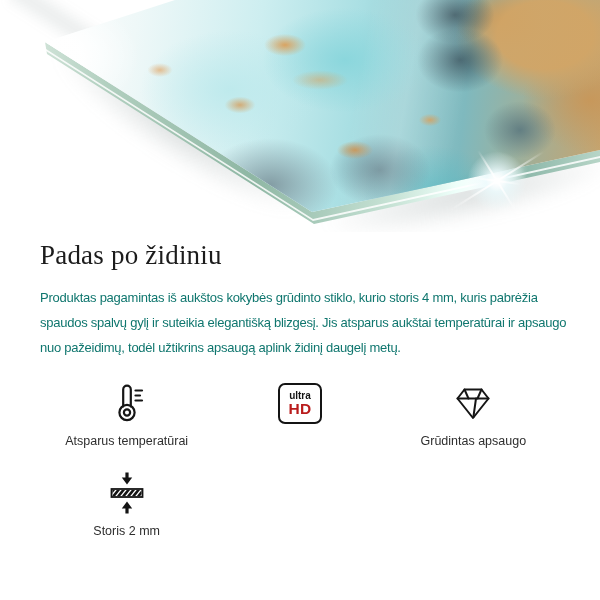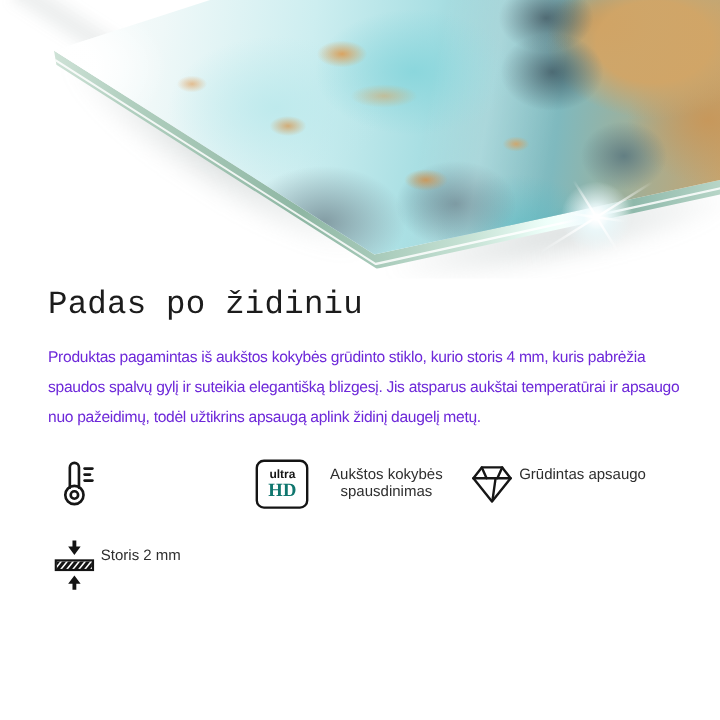--- a/index.html
+++ b/index.html
@@ -55,34 +55,34 @@
   .sparkle .glow{position:absolute;left:-30px;top:-30px;width:60px;height:60px;border-radius:50%;
     background:radial-gradient(circle, rgba(255,255,255,1) 0%, rgba(235,250,252,0.85) 25%, rgba(255,255,255,0) 70%);}
   .sparkle .ray{position:absolute;background:linear-gradient(to right, rgba(255,255,255,0), #ffffff 45%, #ffffff 55%, rgba(255,255,255,0));}
   .sparkle .r1{left:-55px;top:-1.2px;width:110px;height:2.4px;transform:rotate(-32deg);}
   .sparkle .r2{left:-36px;top:-1.1px;width:72px;height:2.2px;transform:rotate(58deg);}
   .sparkle .r3{left:-24px;top:-1px;width:48px;height:2px;transform:rotate(8deg);}
   .sparkle .core{position:absolute;left:-3px;top:-3px;width:6px;height:6px;border-radius:50%;
     background:#fff;box-shadow:0 0 9px 3px rgba(255,255,255,0.95);}
   
   .content{padding:0 40px;}
-  h1{margin:6px 0 0 0;font-family:Liberation Mono, monospace;font-weight:400;
+  h1{margin:6px 0 0 0;font-family:Liberation Serif, serif;font-weight:400;
      font-size:27px;line-height:34px;color:#1c1c1c;letter-spacing:0.2px;}
   .descr{margin:13px 0 0 0;width:532px;font-size:13px;line-height:25px;
-     color:#6d28d9;letter-spacing:-0.25px;}
+     color:#0f766e;letter-spacing:-0.25px;}
   
   .features{margin-top:20px;display:grid;grid-template-columns:repeat(3,1fr);row-gap:22px;}
-  .feature{display:flex;flex-direction:row;align-items:flex-start;}
+  .feature{display:flex;flex-direction:column;align-items:center;}
   .icon-box{height:46px;display:flex;align-items:center;justify-content:center;}
   .feature-label{margin-top:8px;font-size:12.5px;line-height:14px;color:#2e2e2e;text-align:center;}
   svg{display:block;}
   .uhd-box{width:40px;height:37px;border:2.6px solid #141414;border-radius:7px;
     display:flex;flex-direction:column;align-items:center;justify-content:center;background:#fff;}
   .uhd-top{font-size:10px;font-weight:700;line-height:10px;color:#141414;}
-  .uhd-bottom{font-size:15.5px;font-weight:700;line-height:15px;color:#0f766e;letter-spacing:0.2px;font-family:Liberation Serif, serif;}
+  .uhd-bottom{font-size:15.5px;font-weight:700;line-height:15px;color:#b91c1c;letter-spacing:0.2px;}
 </style>
 </head>
 <body>
 
 <div class="hero">
   <div class="shadow-a"></div>
   <div class="shadow-b"></div>
   <div class="corner-reflection"></div>
   <div class="glass-edge"></div>
   <div class="edge-line"></div>
@@ -109,30 +109,30 @@
           <g fill="none" stroke="#161616" stroke-width="2.2" stroke-linecap="round">
             <path d="M18.2 26.5 V9.5 a3.8 3.8 0 0 1 7.6 0 V26.5"></path>
             <circle cx="22" cy="32.5" r="7.6"></circle>
             <circle cx="22" cy="32.5" r="3.1"></circle>
             <path d="M30.5 10.5 h6.5"></path>
             <path d="M30.5 15.5 h4.5"></path>
             <path d="M30.5 20.5 h6.5"></path>
           </g>
         </svg>
       </div>
+      <div class="feature-label">Atsparus temperatūrai</div>
     </div>
 
     <div class="feature">
       <div class="icon-box">
         <div class="uhd-box">
           <span class="uhd-top">ultra</span>
           <span class="uhd-bottom">HD</span>
         </div>
       </div>
-      <div class="feature-label">Aukštos kokybės spausdinimas</div>
     </div>
 
 
     <div class="feature">
       <div class="icon-box">
         <svg width="46" height="42" viewBox="0 0 46 42">
           <g fill="none" stroke="#161616" stroke-width="2" stroke-linejoin="round" stroke-linecap="round">
             <path d="M14.5 7.5 H31.5 L38.5 16.5 L23 36 L7.5 16.5 Z"></path>
             <path d="M7.5 16.5 H38.5"></path>
             <path d="M14.5 7.5 L18.5 16.5"></path>

